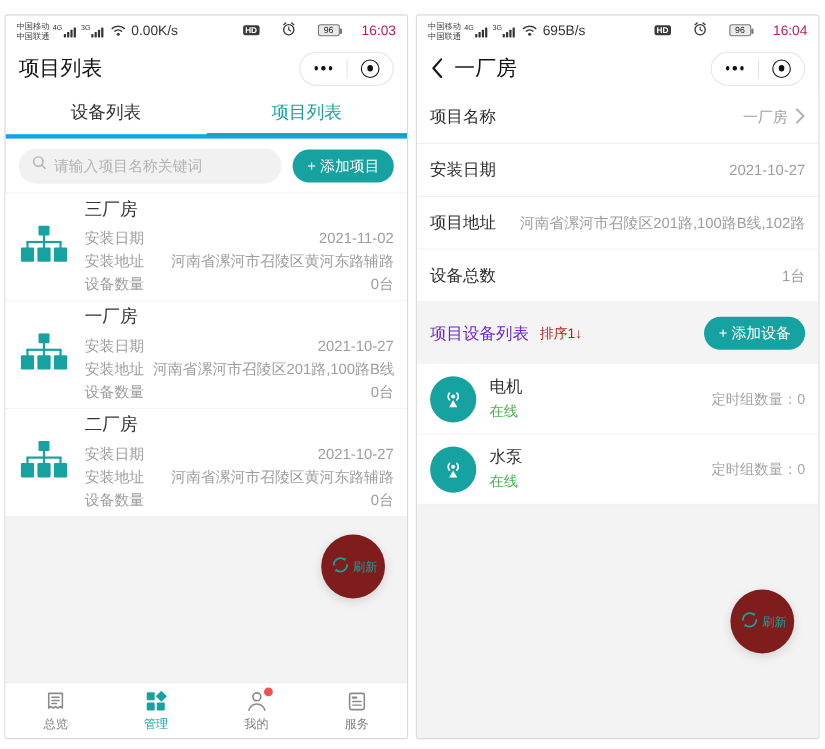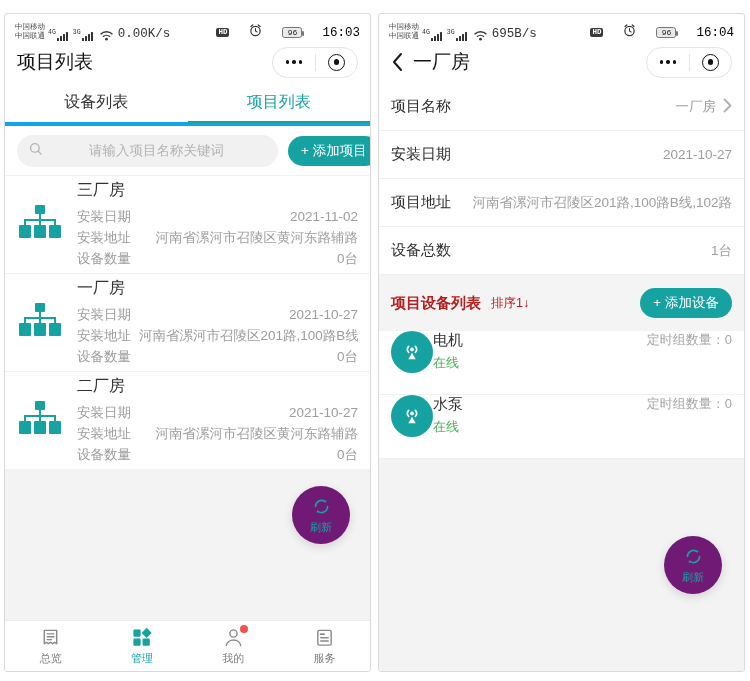--- a/index.html
+++ b/index.html
@@ -3,34 +3,34 @@
 <meta charset="utf-8">
 <style>
   * { margin:0; padding:0; box-sizing:border-box; }
   html,body { width:750px; height:681px; background:#fff; font-family:"Liberation Sans","DejaVu Sans",sans-serif; }
   .page { position:relative; width:750px; height:681px; background:#fff; overflow:hidden; }
   .screen { position:absolute; top:13px; width:367px; height:659px; background:#fff;
             border:1px solid #d9d9d9; border-radius:3px; display:flex; flex-direction:column; overflow:hidden; }
   .screen.left { left:4px; } .screen.right { left:378px; }
 
   
-  .statusbar { height:27px; flex:0 0 27px; display:flex; align-items:flex-end; padding:0 10px; font-size:12.5px; color:#333;font-family:Liberation Mono, monospace; }
+  .statusbar { height:27px; flex:0 0 27px; display:flex; align-items:center; padding:0 10px; font-size:12.5px; color:#333; }
   .carrier { display:flex; flex-direction:column; font-size:7.5px; line-height:9px; color:#444; margin-right:3px; }
   .sig { display:inline-flex; align-items:flex-end; margin-right:4px; height:12px; }
   .sig .g { font-style:normal; font-size:6.5px; color:#333; align-self:flex-start; margin-right:1px; }
   .sig .b { display:inline-block; width:2px; background:#333; margin-right:1px; border-radius:0.5px; }
   .b1{height:3px;} .b2{height:5px;} .b3{height:7px;} .b4{height:9px;}
   .wifi { margin:0 4px 0 1px; display:inline-flex; }
   .speed { font-size:12.5px; color:#333; }
   .sb-right { margin-left:auto; display:flex; align-items:center; gap:20px; }
   .hd-badge { background:#3a3a3a; color:#fff; font-size:7.5px; font-weight:bold; border-radius:2px; padding:1px 2px; line-height:1; }
   .batt { position:relative; width:20px; height:11px; border:1px solid #777; border-radius:2.5px;
           display:flex; align-items:center; justify-content:center; font-size:8px; color:#222; background:#e9e9e9; }
   .batt:after { content:""; position:absolute; right:-3px; top:2.5px; width:2px; height:5px; background:#777; border-radius:1px; }
-  .sb-time { font-size:12.5px; color:#000000; }
+  .sb-time { font-size:12.5px; color:#be185d; }
 
   
   .navbar { height:42px; flex:0 0 42px; display:flex; align-items:center; padding:0 12px; }
   .nav-title { font-size:19px; font-weight:500; color:#141414; display:flex; align-items:center; gap:10px; }
   .capsule { margin-left:auto; width:86px; height:31px; border:1px solid #e4e4e4; border-radius:16px;
              display:flex; align-items:center; background:#fff; }
   .cap-half { flex:1; display:flex; align-items:center; justify-content:center; height:100%; cursor:pointer; }
   .cap-div { width:1px; height:17px; background:#e4e4e4; }
   .dots { display:flex; gap:3px; }
   .dots i { width:3.5px; height:3.5px; border-radius:50%; background:#111; }
@@ -44,60 +44,60 @@
          position:relative; cursor:pointer; }
   .tab.active { color:var(--teal); }
   .tab.active:after { content:""; position:absolute; left:0; right:0; bottom:-1px; height:2.5px; background:var(--teal); }
 
   
   .searchrow { height:50px; flex:0 0 50px; display:flex; align-items:center; gap:10px; padding:0 12px;
                border-bottom:1px solid #f1f1f1; }
   .searchbox { flex:1; height:32px; background:#f1f1f1; border-radius:16px; display:flex; align-items:center;
                padding:0 12px; gap:6px; }
   .searchbox input { border:none; outline:none; background:transparent; flex:1; font-size:13.5px; color:#6d28d9;
-                     font-family:Liberation Sans, sans-serif;margin-left:40px; }
+                     font-family:Liberation Sans, sans-serif; }
   .searchbox input::placeholder { color:#b3b3b3; }
   .pill-btn { height:30px; padding:0 13px; border-radius:16px; background:var(--teal); color:#fff; font-size:13.5px;
               display:flex; align-items:center; border:none; font-family:inherit; cursor:pointer; white-space:nowrap; }
 
   
   .p-item { height:98px; flex:0 0 98px; display:flex; align-items:center; gap:14px; padding:0 12px;
             border-bottom:1px solid #f2f2f2; background:#fff; cursor:pointer; }
   .p-icon { width:46px; flex:0 0 46px; display:flex; justify-content:center; }
   .p-body { flex:1; min-width:0; }
   .p-name { font-size:16px; color:#333; font-weight:500; margin-bottom:5px; }
   .p-row { display:flex; justify-content:space-between; font-size:13.5px; color:#9d9d9d; line-height:21px; gap:8px; }
   .p-row .val { text-align:right; flex:1; white-space:nowrap; overflow:hidden; }
 
   .filler { flex:1; background:#f3f3f3; position:relative; }
-  .refresh-btn { position:absolute; width:58px; height:58px; border-radius:50%; background:#701a75;
-                 box-shadow:0 3px 10px rgba(0,0,0,.13); display:flex; flex-direction:column; align-items:center;
+  .refresh-btn { position:absolute; width:58px; height:58px; border-radius:50%; background:#7f1d1d;
+                 box-shadow:0 3px 10px rgba(0,0,0,.13); display:flex; flex-direction:row; align-items:center;
                  justify-content:center; color:var(--teal); font-size:11px; cursor:pointer; gap:1px; }
   .screen.left .refresh-btn { right:20px; top:16px; }
   .screen.right .refresh-btn { right:22px; top:77px; }
 
   
   .tabbar { height:51px; flex:0 0 51px; border-top:1px solid #ececec; display:flex; background:#fff; }
   .tb-item { flex:1; display:flex; flex-direction:column; align-items:center; justify-content:center; gap:2px;
              font-size:11px; color:#7e7e7e; cursor:pointer; position:relative; }
   .tb-item.active { color:var(--teal);font-family:Liberation Mono, monospace; }
   .tb-ico { position:relative; height:22px; display:flex; align-items:center; }
   .red-dot { position:absolute; right:-4px; top:-2px; width:8px; height:8px; border-radius:50%; background:#f3514f; }
 
   
   .field-row { height:48px; flex:0 0 48px; display:flex; align-items:center; justify-content:space-between;
                padding:0 12px; border-bottom:1px solid #efefef; background:#fff; }
   .field-label { font-size:15px; color:#2d2d2d; white-space:nowrap; }
   .field-value { font-size:13.5px; color:#9d9d9d; display:flex; align-items:center; gap:7px;
                  text-align:right; min-width:0; }
   .section-head { height:56px; flex:0 0 56px; background:#f4f4f4; display:flex; align-items:center; padding:0 12px; }
-  .section-title { font-size:15px; font-weight:bold; color:#b91c1c; }
+  .section-title { font-size:15px; font-weight:normal; color:#6d28d9; }
   .sort-label { font-size:12.5px; color:#b91c1c; margin-left:10px; }
   .section-head .pill-btn { margin-left:auto; }
-  .d-item { height:64px; flex:0 0 64px; display:flex; gap:0; padding:0 12px;
+  .d-item { height:64px; flex:0 0 64px; display:flex; align-items:center; gap:12px; padding:0 12px;
             border-bottom:1px solid #f0f0f0; background:#fff; cursor:pointer; }
   .d-circle { width:42px; height:42px; border-radius:50%; background:var(--teal); display:flex; align-items:center;
               justify-content:center; flex:0 0 42px; }
   .d-name { font-size:15px; color:#333; margin-bottom:4px; }
   .d-status { font-size:13px; color:#4caf50; }
   .d-right { margin-left:auto; font-size:13px; color:#a5a5a5; white-space:nowrap; }
 
   :root { --teal:#17a2a2; }
 </style>
 </head>

